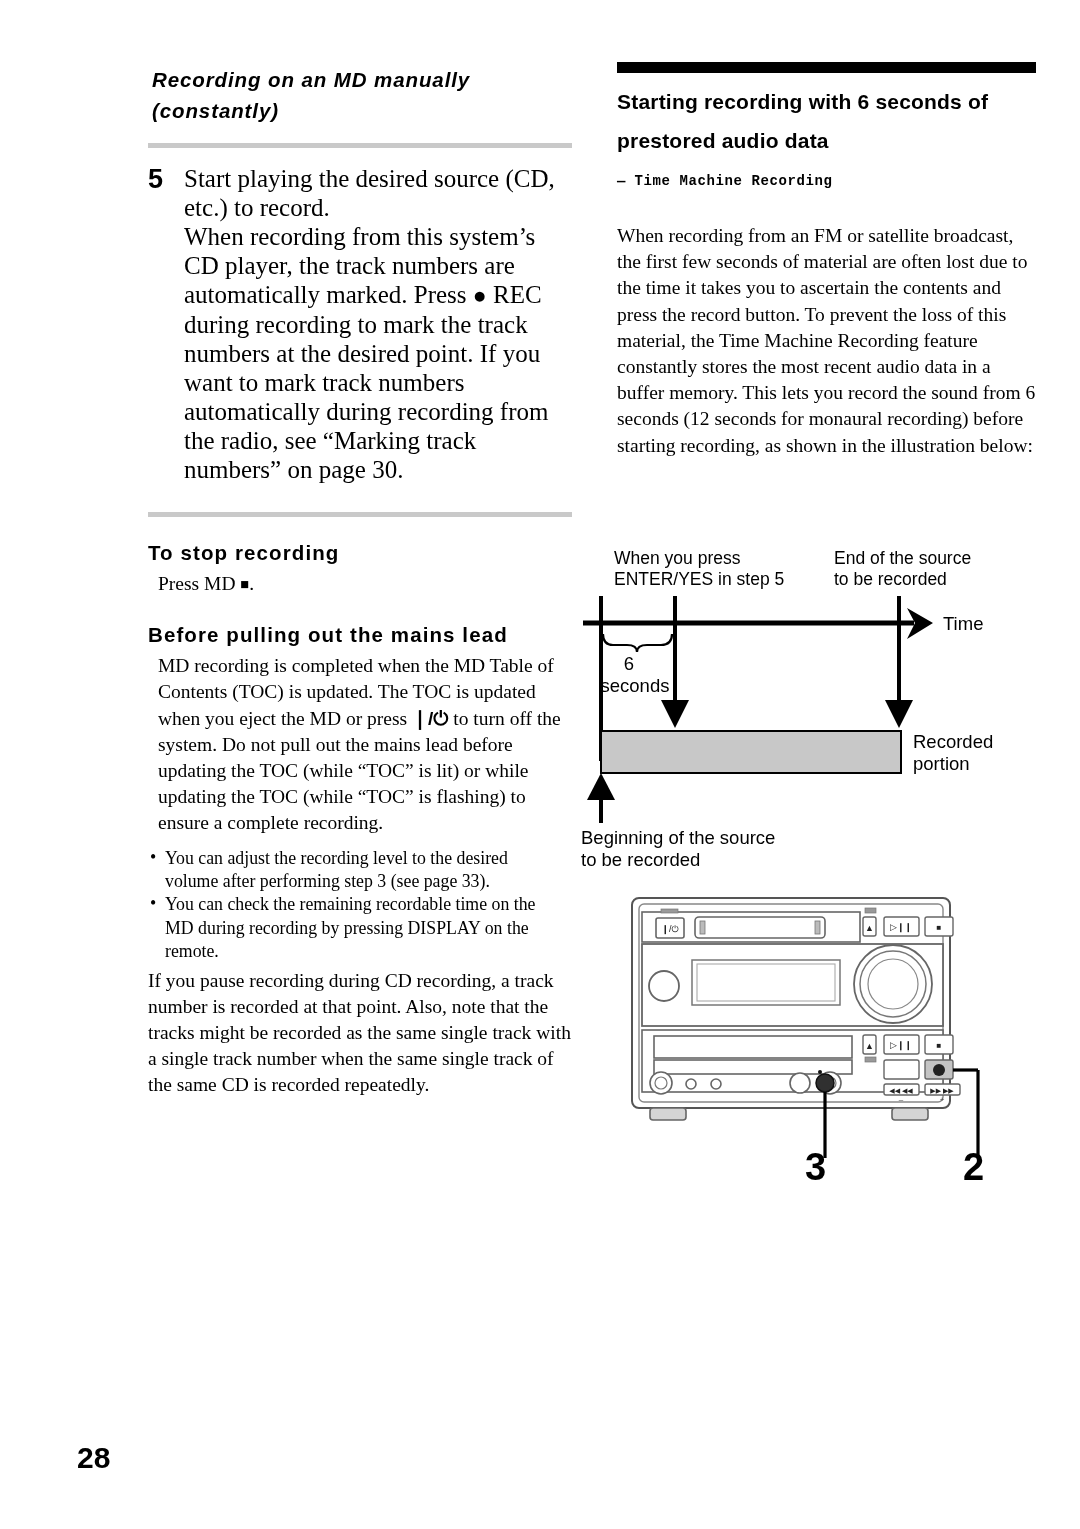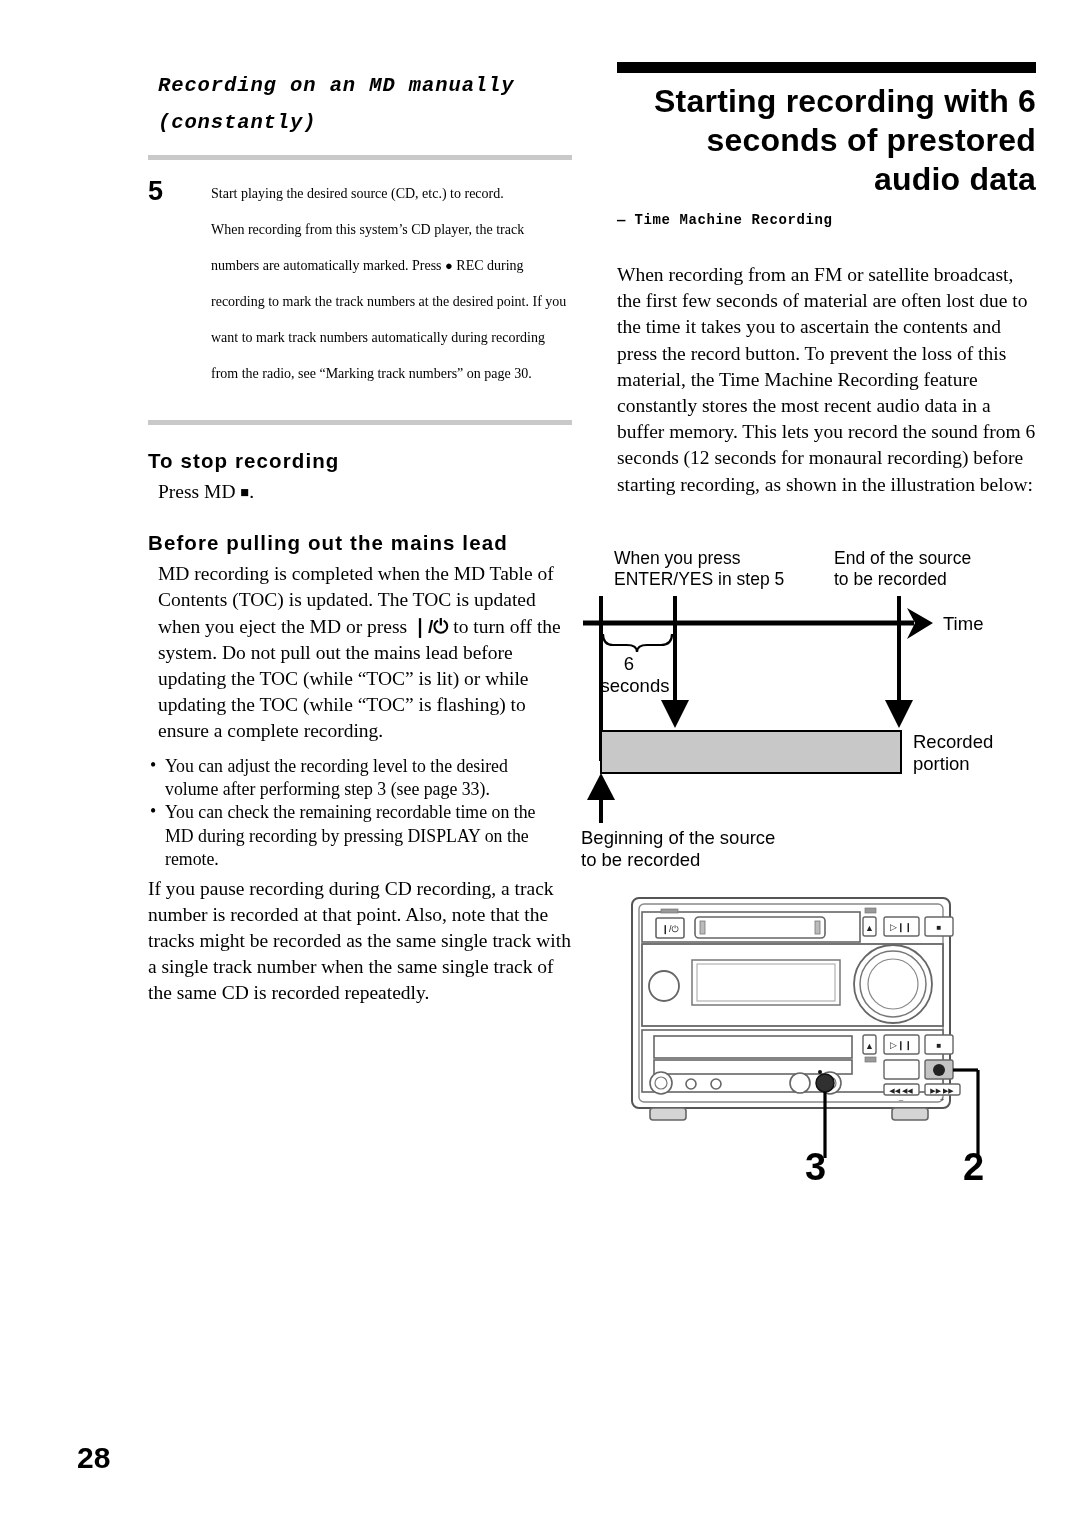--- a/index.html
+++ b/index.html
@@ -18,28 +18,28 @@
 
   
   #left-column {
     position: absolute;
     left: 148px;
     top: 62px;
     width: 424px;
   }
 
   .running-head {
-    font-family: Liberation Mono, monospace;
+    font-family: Liberation Sans, sans-serif;
     font-weight: bold;
     font-style: italic;
     font-size: 20.5px;
     line-height: 27px;
     letter-spacing: 0.9px;
     color: #000;
-    margin: 10px;
+    margin: 4px;
   }
 
   .rule-light {
     height: 5px;
     background: #c9c9c9;
     margin: 0;
   }
 
   .step-block {
     display: flex;
@@ -49,23 +49,22 @@
   .step-num {
     font-family: "Liberation Sans", sans-serif;
     font-weight: bold;
     font-size: 27px;
     line-height: 30px;
     width: 36px;
     flex: 0 0 36px;
   }
   .step-body {
     flex: 1 1 auto;
-    font-size: 14px;
-    line-height: 36px;
-    margin-left: 27px;
+    font-size: 25px;
+    line-height: 29px;
   }
   .step-title {
     margin: 0 0 0 0;
   }
   .step-sub {
     margin: 0;
   }
 
   h2.sec-head {
     font-family: "Liberation Sans", sans-serif;
@@ -127,25 +126,24 @@
     top: 62px;
     width: 419px;
   }
   .rule-black {
     height: 11px;
     background: #000000;
   }
   h1.chapter-title {
     font-family: "Liberation Sans", sans-serif;
     font-weight: bold;
-    font-size: 32px;
+    font-size: 21px;
     line-height: 39px;
     letter-spacing: 0.2px;
     margin: 9px 0 0 0;
-    text-align: right;
   }
   .chapter-sub {
     font-family: Liberation Mono, monospace;
     font-weight: bold;
     font-size: 14px;
     letter-spacing: 0.6px;
     margin: 13px 0 0 0;
   }
   .chapter-sub .dash { letter-spacing: 0; padding-right: 9px; }
 

